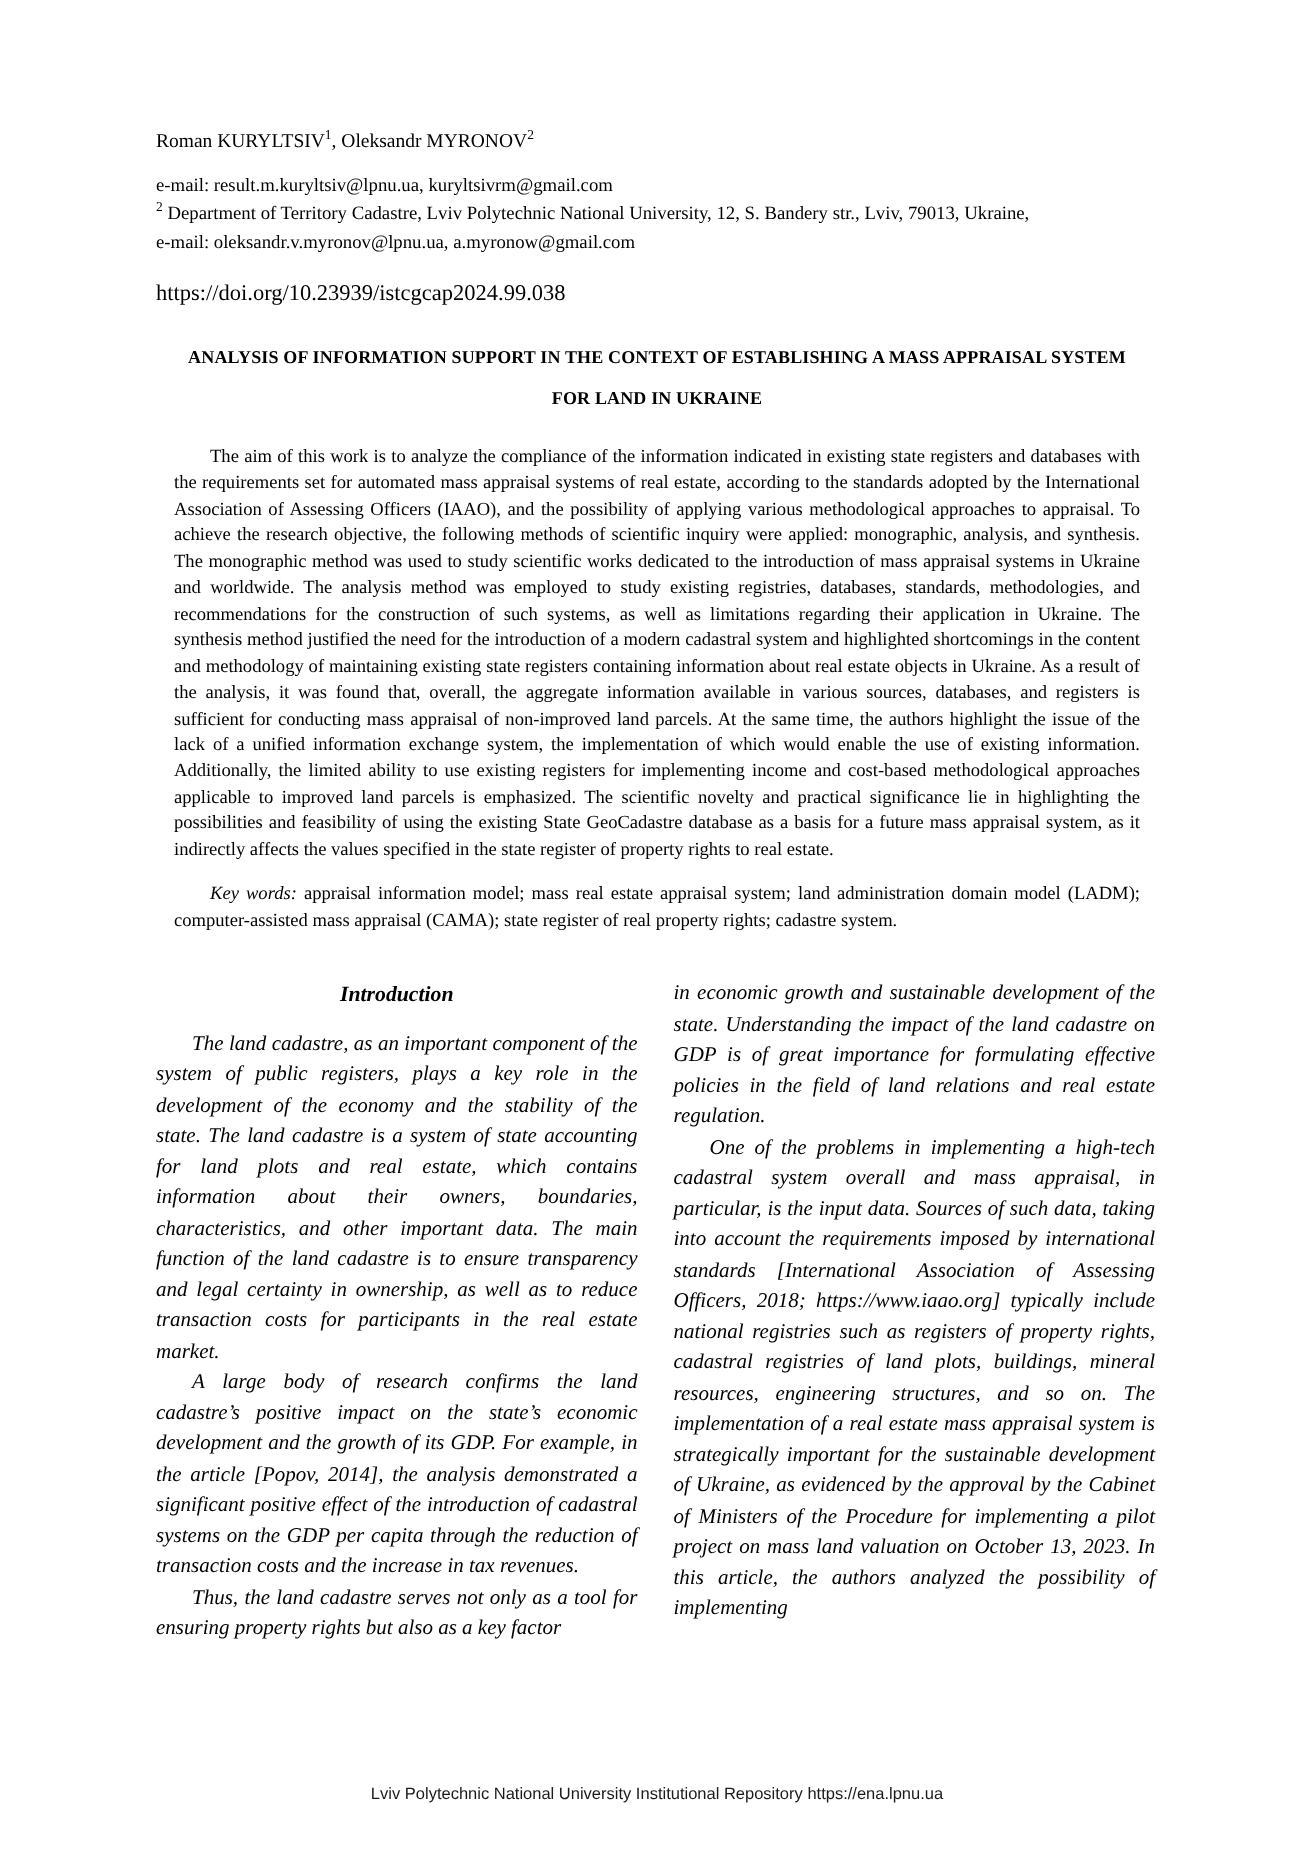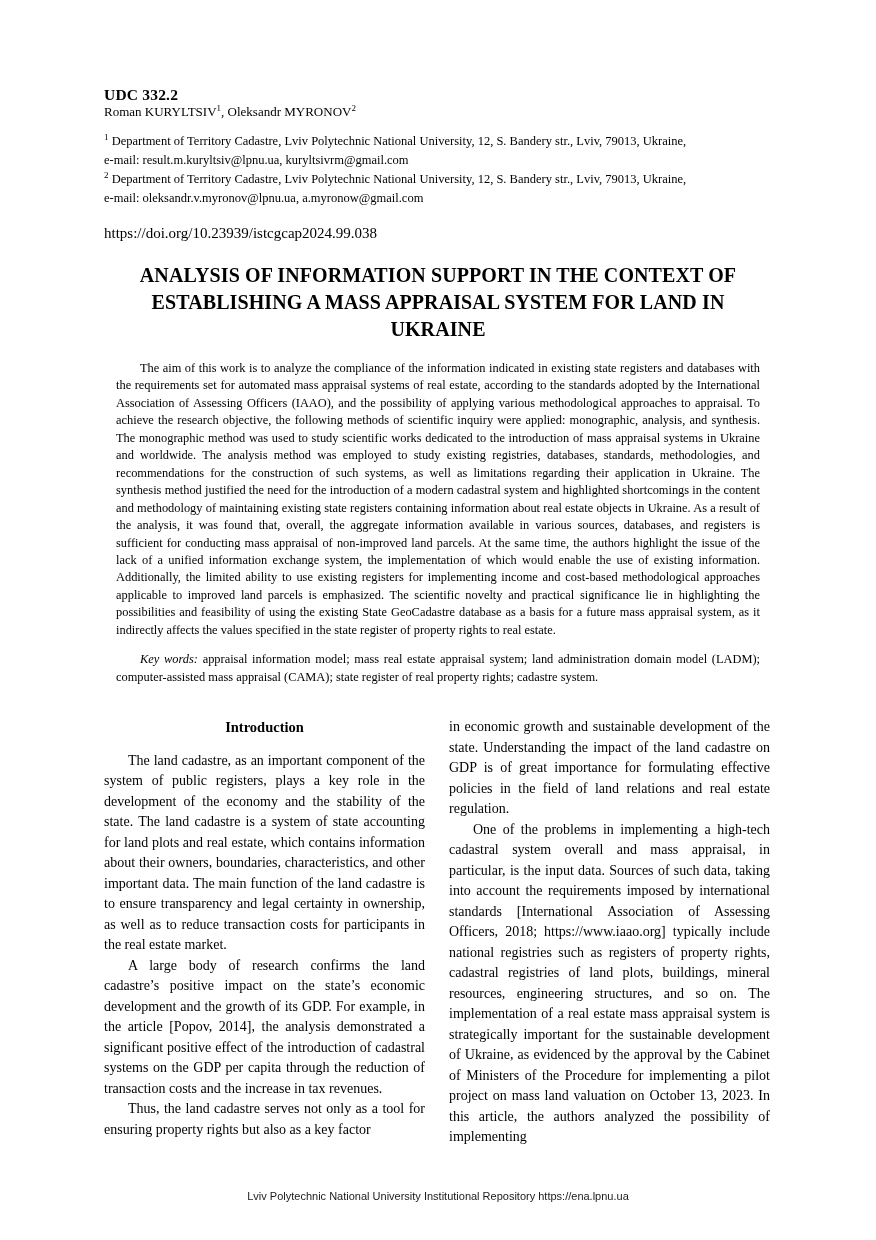--- a/index.html
+++ b/index.html
@@ -34,39 +34,40 @@
   .affiliation { margin: 0; }
   .doi {
     margin-top: 17px;
     font-size: 15px;
   }
   .title {
     margin: 20px auto 0 auto;
     width: 640px;
     text-align: center;
     font-weight: bold;
-    font-size: 20px;
+    font-size: 12px;
     line-height: 27px;
     letter-spacing: 0.1px;
   }
   .abstract {
     margin-top: 17px;
     font-size: 12.4px;
     line-height: 17.45px;
     text-align: justify;
   }
   .abstract p { margin: 12px; text-indent: 24px; }
   .kw-label { font-style: italic; }
   .columns {
     margin-top: 31px;
     display: flex;
     gap: 24px;
     font-size: 14px;
     line-height: 20.5px;
     text-align: justify;
+    font-style: italic;
   }
   .col { width: 321px; }
   .section-heading {
     margin: 0 0 13px 0;
     text-align: center;
     font-weight: bold;
     font-size: 14.5px;
   }
   .col p { margin: 0; text-indent: 24px; }
   .col p.no-indent { text-indent: 0; }
@@ -79,26 +80,24 @@
     font-family: "Liberation Sans", "DejaVu Sans", sans-serif;
     font-size: 11px;
     color: #1a1a1a;
   }
 </style>
 </head>
 <body>
 
 <div class="page">
 
-  <div class="udc">UDC 332.2</div>
 
   <div class="authors"><span>Roman KURYLTSIV</span><sup class="auth-sup">1</sup><span>, </span><span>Oleksandr MYRONOV</span><sup class="auth-sup">2</sup></div>
 
   <div class="affiliations">
-    <p class="affiliation"><sup class="aff-sup">1</sup> <span>Department of Territory Cadastre, Lviv Polytechnic National University, 12, S. Bandery str., Lviv, 79013, Ukraine,</span></p>
     <p class="affiliation">e-mail: result.m.kuryltsiv@lpnu.ua, kuryltsivrm@gmail.com</p>
     <p class="affiliation"><sup class="aff-sup">2</sup> <span>Department of Territory Cadastre, Lviv Polytechnic National University, 12, S. Bandery str., Lviv, 79013, Ukraine,</span></p>
     <p class="affiliation">e-mail: oleksandr.v.myronov@lpnu.ua, a.myronow@gmail.com</p>
   </div>
 
   <div class="doi">https://doi.org/10.23939/istcgcap2024.99.038</div>
 
   <h1 class="title">ANALYSIS OF INFORMATION SUPPORT IN THE CONTEXT OF ESTABLISHING A MASS APPRAISAL SYSTEM FOR LAND IN UKRAINE</h1>
 
   <div class="abstract">

